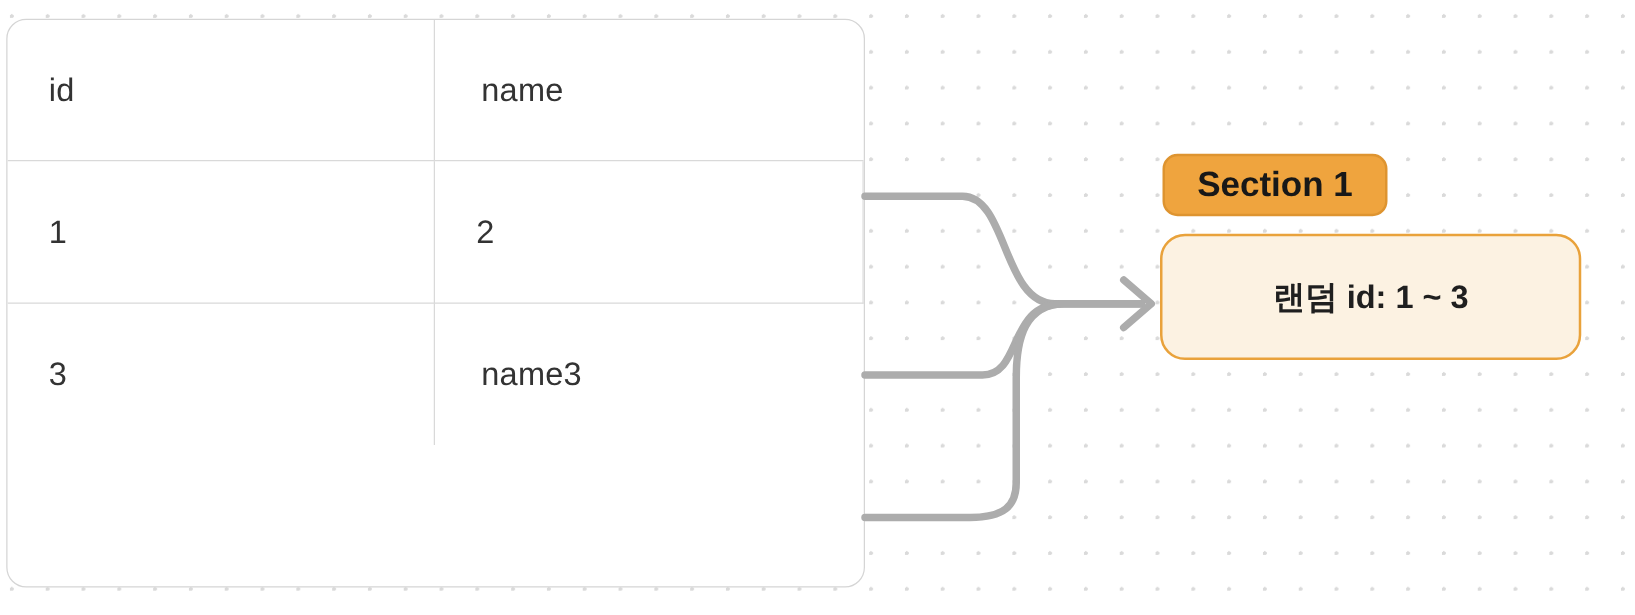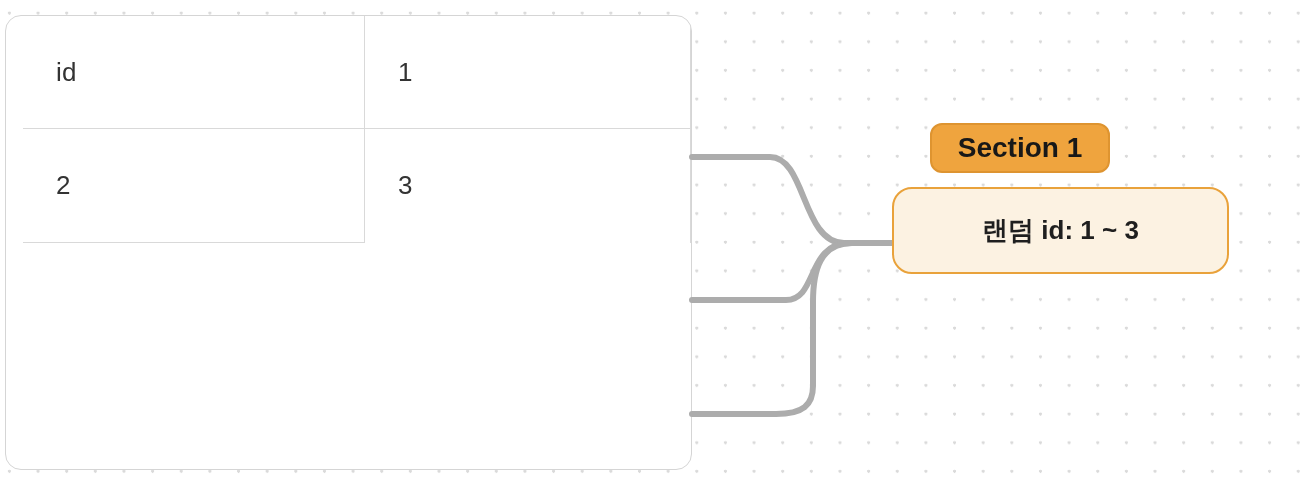--- a/index.html
+++ b/index.html
@@ -18,21 +18,21 @@
     background-color:var(--background);
     background-image:radial-gradient(circle at 9.4px 13px, var(--dot) 1.45px, transparent 1.7px);
     background-size:28.65px 28.65px;
   }
 
   
   .table-node {
     position:absolute; left:5px; top:15px; width:687px; height:455px;
     background:#fff; border:1.5px solid var(--table-border); border-radius:16px;
     display:grid; grid-template-columns:342px 1fr; grid-template-rows:repeat(4,1fr);
-    overflow:hidden; z-index:1;padding-left:17px;
+    overflow:hidden; z-index:1;
   }
   .cell {
     display:flex; align-items:center;
     font-size:26px; color:var(--table-text); letter-spacing:0.2px;
   }
   .cell.c1 { padding-left:33px; border-right:1.5px solid var(--table-inner-border); }
   .cell.c2 { padding-left:37px; }
   .cell.rb { border-bottom:1.5px solid var(--table-inner-border); }
 
   
@@ -42,46 +42,52 @@
   
   .section-badge {
     position:absolute; left:930px; top:123px; width:180px; height:50px; z-index:3;
     background:var(--badge-fill); border:2px solid var(--badge-border); border-radius:12px;
     display:flex; align-items:center; justify-content:center;
     font-size:28px; font-weight:bold; color:var(--badge-text);
   }
 
   
   .section-box {
-    position:absolute; left:892px; top:187px; width:337px; height:87px; z-index:3;
+    position:absolute; left:928px; top:187px; width:337px; height:101px; z-index:3;
     background:var(--box-fill); border:2px solid var(--box-border); border-radius:20px;
     display:flex; align-items:center; justify-content:center;
     font-size:26px; font-weight:600; color:var(--box-text);
   }
 </style>
 </head>
 <body>
 
 <div class="canvas">
 
   <div class="table-node">
     <div class="cell c1 rb">
       <span>id</span>
     </div>
+    <div class="cell c2 rb">
+      <span>name</span>
+    </div>
 
     <div class="cell c1 rb">
       <span>1</span>
     </div>
 
     <div class="cell c1 rb">
       <span>2</span>
     </div>
 
     <div class="cell c1">
       <span>3</span>
+    </div>
+    <div class="cell c2">
+      <span>name3</span>
     </div>
   </div>
 
   <svg class="edges" width="1308" height="492" viewBox="0 0 1308 492" fill="none" stroke="#acacac" stroke-width="6" stroke-linecap="round" stroke-linejoin="round">
     <path d="M 692 157 H 770 C 806 157, 802 243, 844 243 H 913"></path>
     <path d="M 692 300 H 786 C 818 300, 806 243, 850 243 H 913"></path>
     <path d="M 692 414 H 776 C 803 414, 813 405, 813 386 L 813 302 C 813 271, 820 243, 852 243 H 913"></path>
     <path d="M 899 224 L 921 243 L 899 262"></path>
   </svg>
 

